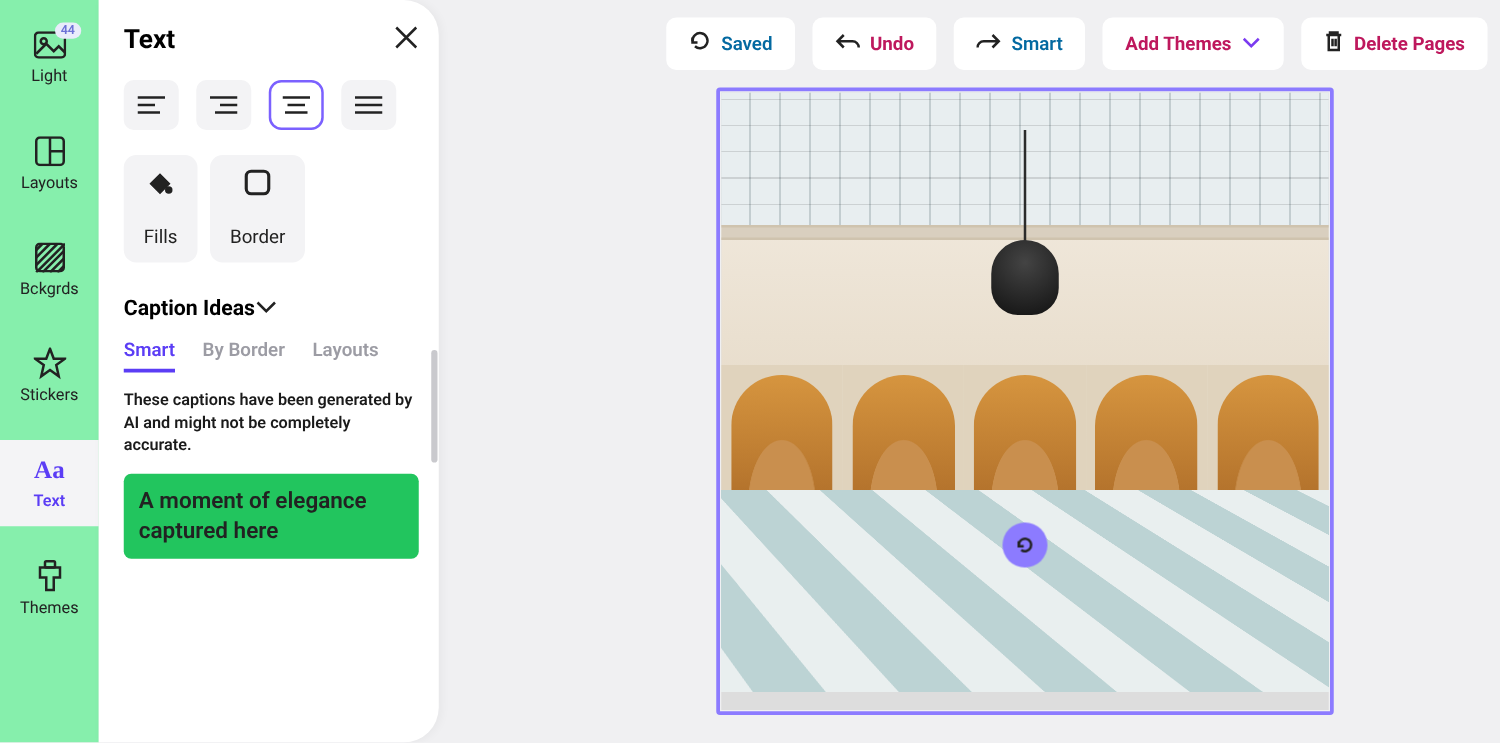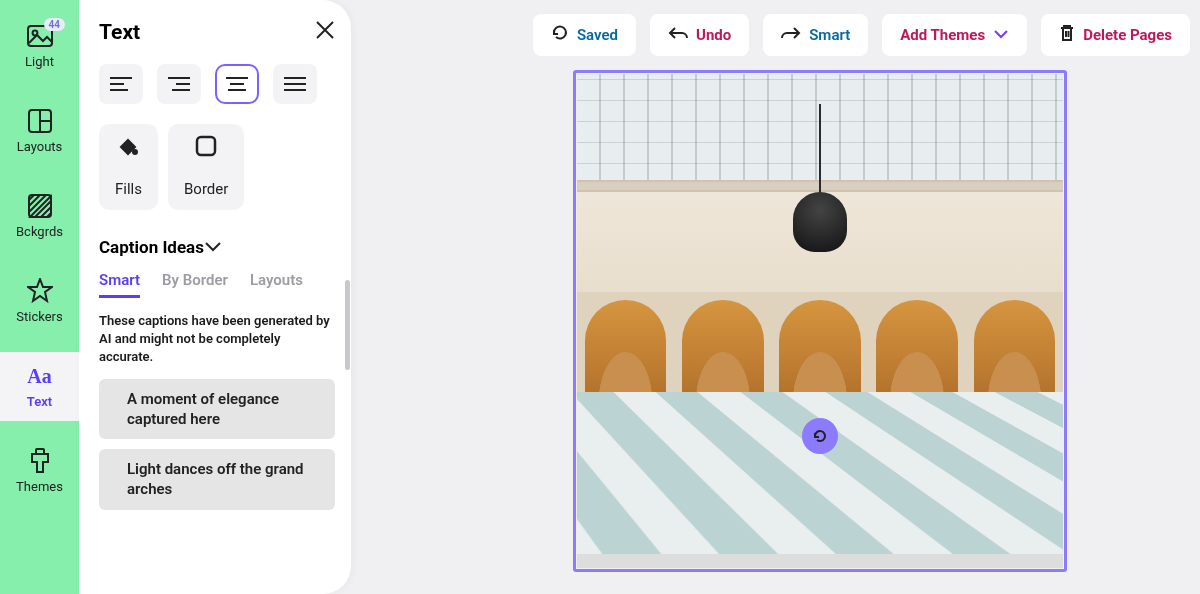--- a/index.html
+++ b/index.html
@@ -33,21 +33,21 @@
 .caption-header h3 { font-size: 17px; font-weight: 700; }
 .caption-header .chev { font-size: 18px; }
 
 .tab-row { display: flex; gap: 22px; margin-bottom: 14px; font-size: 15px; font-weight: 600; color: #9c9ca4; }
 .tab-row .tab { cursor: pointer; padding-bottom: 6px; }
 .tab-row .tab.active { color: #5b3df5; border-bottom: 3px solid #5b3df5; }
 
 .disclaimer { font-size: 13px; font-weight: 600; color: #1a1a1a; line-height: 1.4; margin-bottom: 12px; }
 
 .caption-list { display: flex; flex-direction: column; gap: 10px; }
-.caption-item { background: #e5e5e5; border-radius: 6px; padding: 10px 28px; font-size: 15px; font-weight: 600; color: #222; line-height: 1.35; cursor: pointer; }
+.caption-item { background: #22c55e; border-radius: 6px; padding: 10px 12px; font-size: 18px; font-weight: 600; color: #222; line-height: 1.35; cursor: pointer; }
 
 .scroll-ind { position:absolute; right:1px; top:280px; width:5px; height:90px; background:#c9c9cd; border-radius:3px; }
 
 
 .canvas-area { flex: 1; position: relative; }
 .topbar { position: absolute; top: 14px; right: 10px; display: flex; gap: 14px; }
 .tbtn { background: #fff; border-radius: 8px; padding: 10px 18px; display: flex; align-items: center; gap: 8px; font-size: 15px; font-weight: 700; cursor: pointer; color: #be185d; }
 .tbtn.muted { color: #0369a1; font-weight: 600; }
 .tbtn .chev-purple svg { stroke: #7b3bf0; }
 
@@ -214,21 +214,20 @@
   <div class="tab-row">
     <div class="tab active">Smart</div>
     <div class="tab">By Border</div>
     <div class="tab">Layouts</div>
   </div>
 
   <div class="disclaimer">These captions have been generated by AI and might not be completely accurate.</div>
 
   <div class="caption-list">
     <div class="caption-item">A moment of elegance captured here</div>
-    <div class="caption-item">Light dances off the grand arches</div>
   </div>
 </div>
 
 <div class="canvas-area">
   <div class="topbar">
     <div class="tbtn muted">
       <span><svg width="18" height="18" viewBox="0 0 18 18" stroke="#a3a3aa">
             <path d="M3 9 A6 6 0 1 1 5 13"></path>
             <path d="M3 6 L3 10 L7 10"></path>
           </svg></span>

